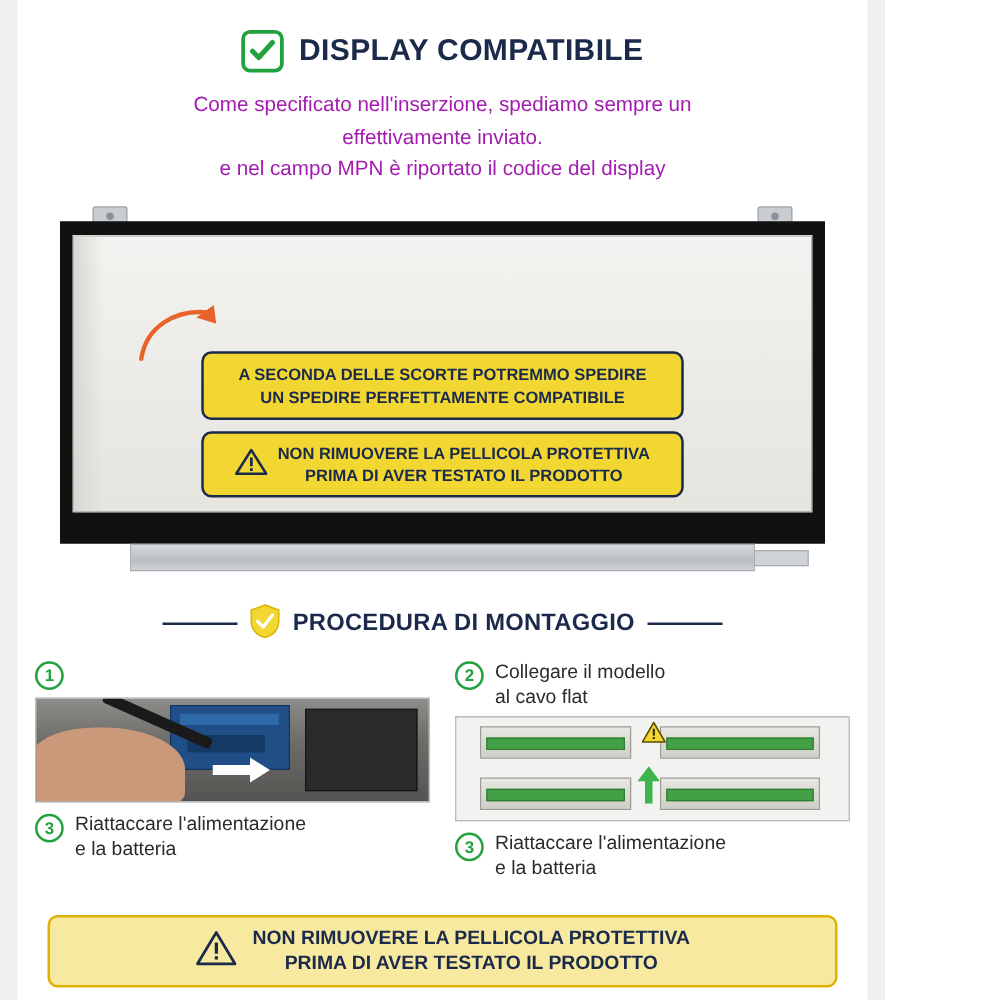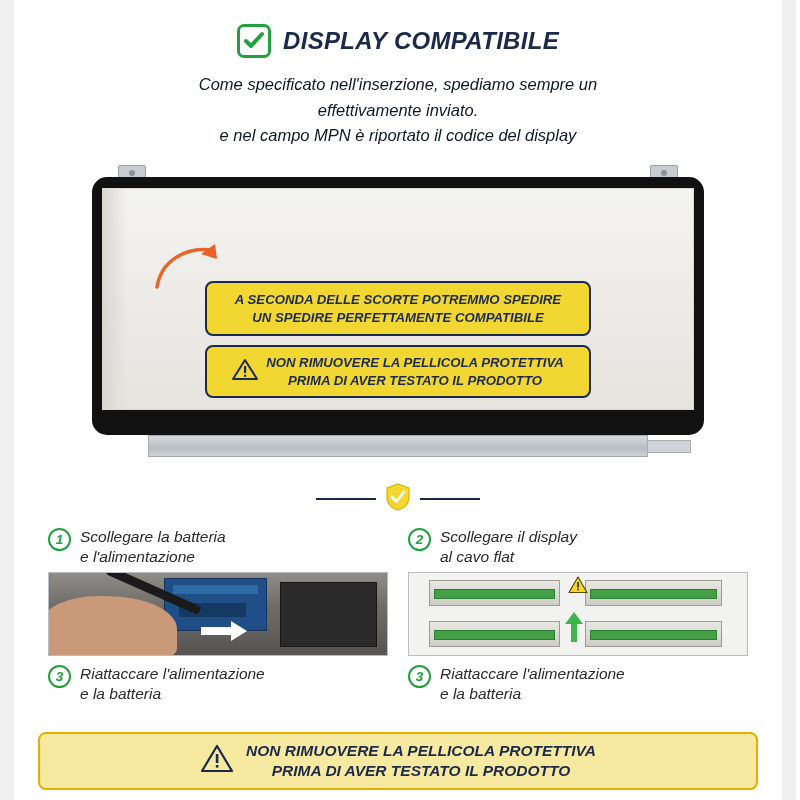--- a/index.html
+++ b/index.html
@@ -8,25 +8,24 @@
   }
   body {
     width: 800px;
     height: 800px;
     background: #ffffff;
     font-family: "Liberation Sans", sans-serif;
     overflow: hidden;
   }
   .page {
     position: relative;
-    width: 796px;
+    width: 708px;
     height: 800px;
     background: #ffffff;
     box-sizing: border-box;
-    font-style: italic;
   }
   
   .rail-left, .rail-right {
     position: absolute;
     top: 0;
     width: 14px;
     height: 800px;
     background: #f0f0f0;
   }
   .rail-left { left: 0; }
@@ -65,21 +64,21 @@
     font-weight: bold;
     color: #1b2a4a;
     letter-spacing: 0.3px;
   }
   .intro {
     margin: 14px auto 0 auto;
     width: 580px;
     text-align: center;
     font-size: 16.5px;
     line-height: 1.55;
-    color: #0f172a;
+    color: #a21caf;
   }
 
   
   .display-area {
     position: relative;
     margin: 16px auto 0 auto;
     width: 612px;
     height: 300px;
   }
   .tab {
@@ -105,21 +104,21 @@
     border-radius: 50%;
     background: #8c9197;
   }
   .bezel {
     position: absolute;
     left: 0;
     top: 12px;
     width: 612px;
     height: 258px;
     background: #111111;
-    border-radius: 15px;
+    border-radius: 0;
     box-sizing: border-box;
     padding: 11px 10px 25px 10px;
   }
   .screen {
     width: 100%;
     height: 100%;
     background: linear-gradient(180deg, #f3f3f1 0%, #eceae6 55%, #e6e4df 100%);
     box-sizing: border-box;
     position: relative;
     border: 1px solid #d8d6d1;
@@ -414,32 +413,29 @@
     </div>
 
     <div class="section-head">
       <div class="rule"></div>
       <span>
         <svg width="24" height="28" viewBox="0 0 24 28" aria-hidden="true">
           <path d="M12 1 L23 5 V14 C23 21 18 25.5 12 27 C6 25.5 1 21 1 14 V5 Z" fill="#f2d733" stroke="#d8b400" stroke-width="1.2"></path>
           <path d="M6 14 L10.5 18.5 L18 9" fill="none" stroke="#ffffff" stroke-width="2.6" stroke-linecap="round" stroke-linejoin="round"></path>
         </svg>
       </span>
+      <div class="section-title">PROCEDURA DI MONTAGGIO</div>
       <div class="rule"></div>
     </div>
 
     <div class="steps">
 
       <div class="col">
         <div class="step">
           <div class="num">1</div>
-          <div class="step-text">
-            <div>Scollegare la batteria</div>
-            <div>e l'alimentazione</div>
-          </div>
         </div>
 
         <div class="photo">
           <div class="photo-inner-1">
             <div class="board"></div>
             <div class="battery"></div>
             <div class="hand"></div>
             <div class="driver"></div>
             <div class="white-arrow">
               <svg width="46" height="20" viewBox="0 0 46 20" aria-hidden="true">
@@ -455,21 +451,21 @@
             <div>Riattaccare l'alimentazione</div>
             <div>e la batteria</div>
           </div>
         </div>
       </div>
 
       <div class="col">
         <div class="step">
           <div class="num">2</div>
           <div class="step-text">
-            <div>Scollegare il display</div>
+            <div>Collegare il modello</div>
             <div>al cavo flat</div>
           </div>
         </div>
 
         <div class="photo">
           <div class="photo-inner-2">
             <div class="conn" style="left:6%;top:8%;width:38%;height:30%;">
               <div class="green"></div>
             </div>
             <div class="conn" style="left:6%;top:58%;width:38%;height:30%;">

